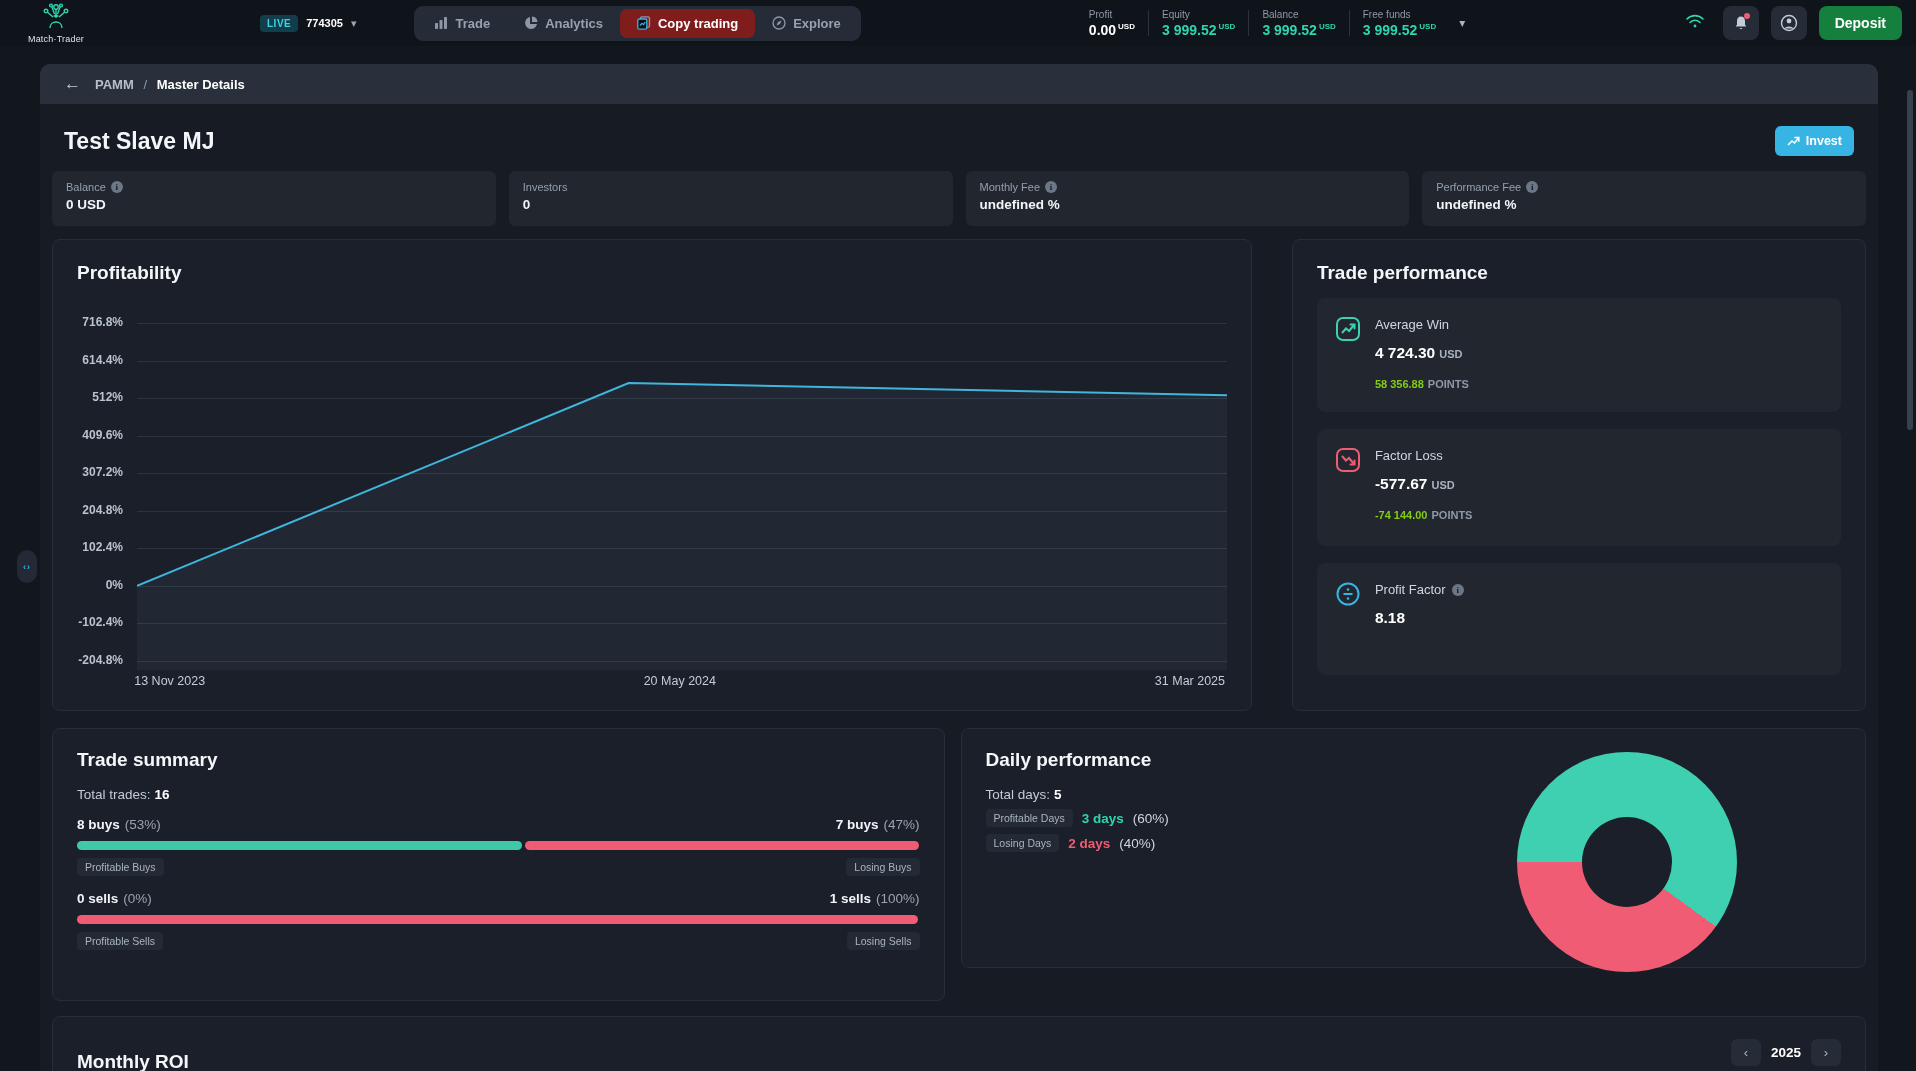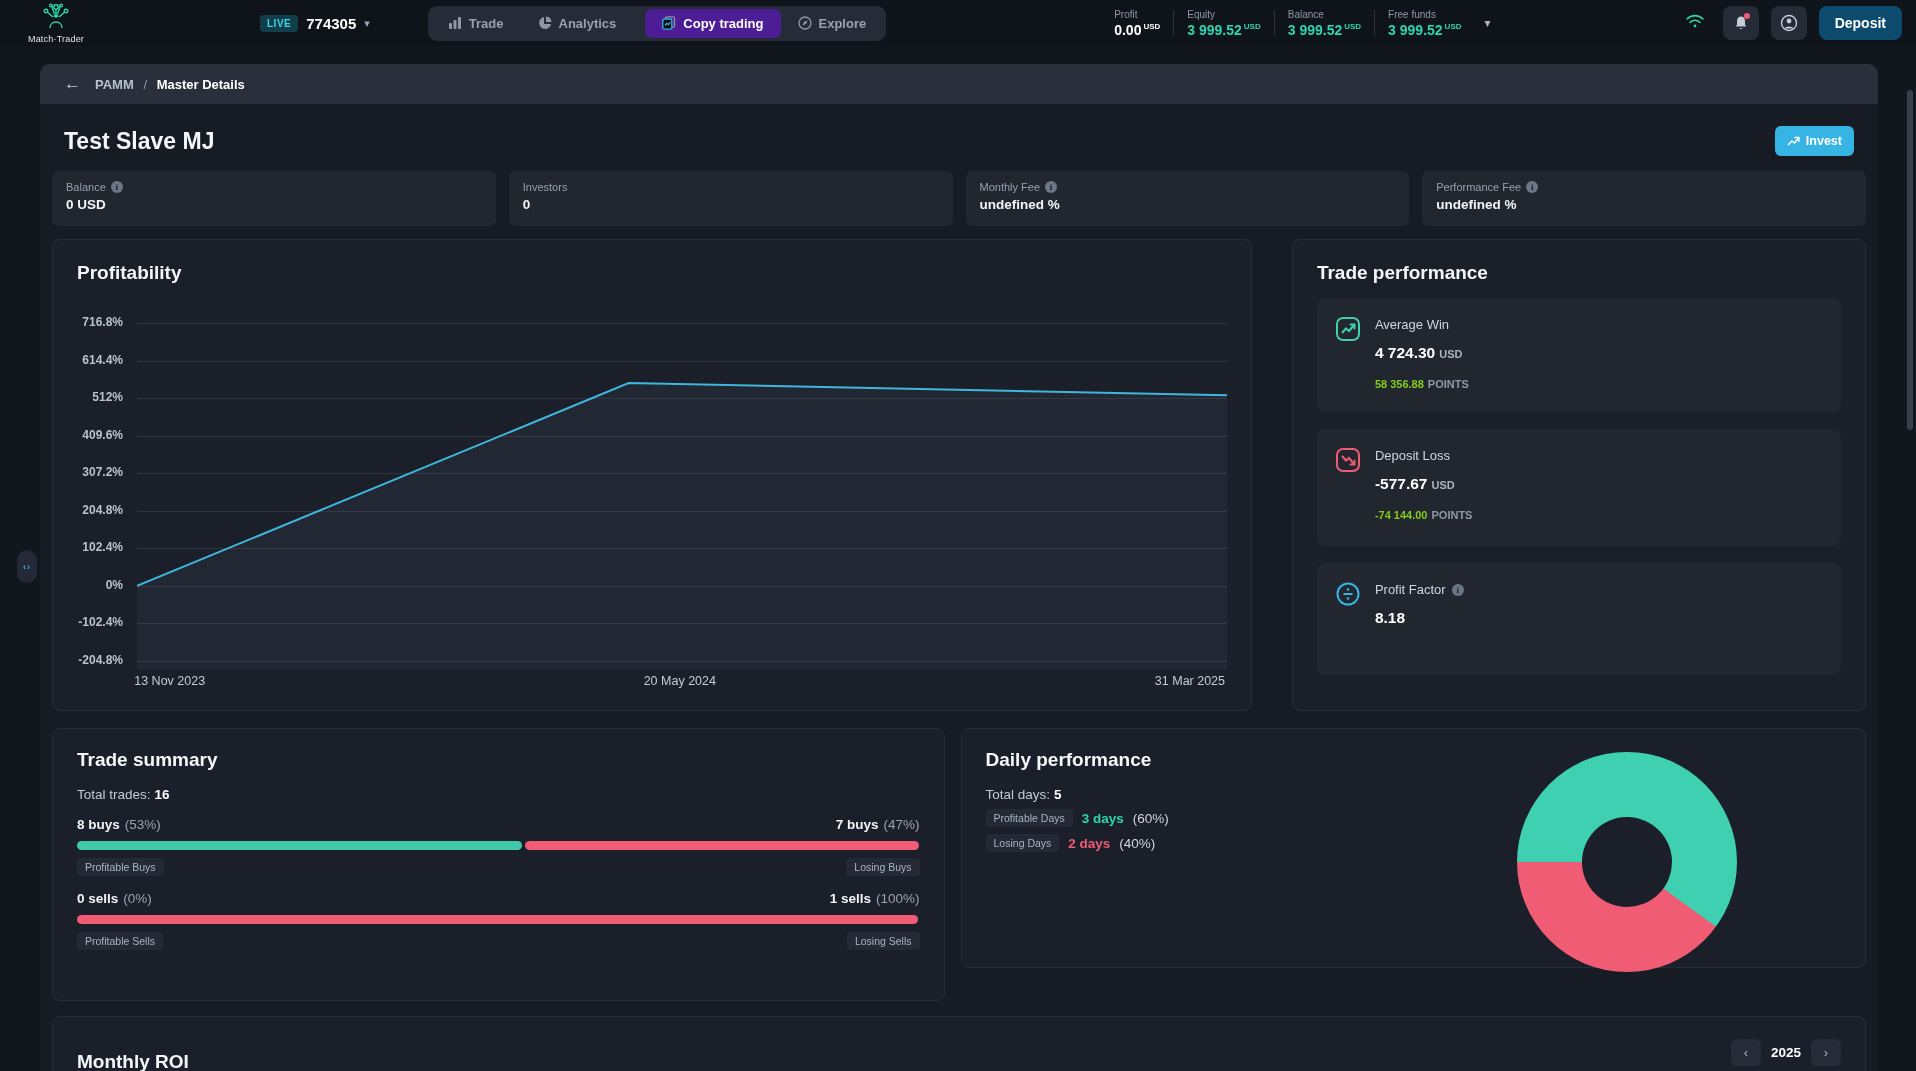--- a/index.html
+++ b/index.html
@@ -7,41 +7,41 @@
   body { font-family:"Liberation Sans","DejaVu Sans",sans-serif; }
   #screen { position:relative; width:1916px; height:1071px; background:#12161d; overflow:hidden; color:#eef1f5; }
 
   
   .header { position:absolute; left:0; top:0; width:100%; height:46px; background:#0f131a; display:flex; align-items:center; padding:0 14px; }
   .logo { display:flex; flex-direction:column; align-items:center; width:72px; margin-left:6px; }
   .logo-mark { color:#2fd5ae; }
   .logo-text { font-size:9px; color:#dfe5ec; letter-spacing:.2px; margin-top:1px; }
   .live-cluster { display:flex; align-items:center; gap:8px; margin-left:168px; }
   .live-badge { background:#123d4a; color:#3fd2e6; font-size:10px; font-weight:bold; letter-spacing:.5px; padding:3px 7px; border-radius:4px; }
-  .account-id { font-size:15px; font-weight:bold; color:#fff; }
+  .account-id { font-size:11px; font-weight:bold; color:#fff; }
   .chev { color:#9aa4b2; font-size:11px; }
   .nav { display:flex; align-items:center; background:#262c37; border-radius:9px; padding:3px; height:35px; margin-left:58px; }
   .nav-tab { display:flex; align-items:center; gap:7px; padding:0 17px; height:29px; border-radius:7px; font-size:13px; font-weight:bold; color:#97a1af; cursor:pointer; }
   .nav-tab .ticon { display:flex; color:#8d97a6; }
-  .nav-tab.active { background:#4c1d95; color:#fff;margin-left:12px; }
+  .nav-tab.active { background:#7f1d1d; color:#fff; }
   .nav-tab.active .ticon { color:#38b4e3; }
   .metrics { display:flex; align-items:center; margin-left:228px; }
   .metric { padding:0 13px; }
   .metric:first-child { padding-left:0; }
   .m-label { font-size:10px; color:#8f99a8; margin-bottom:2px; }
   .m-value { font-size:14px; font-weight:bold; color:#fff; white-space:nowrap; }
   .m-value.teal { color:#2fd5ae; }
   .m-cur { font-size:8px; vertical-align:super; font-weight:bold; margin-left:2px; }
   .m-div { width:1px; height:26px; background:#2b323e; }
   .metrics-chev { margin-left:10px; color:#aab3c0; font-size:12px; }
   .right-cluster { margin-left:auto; display:flex; align-items:center; gap:12px; }
   .wifi { color:#2fd5ae; margin-right:6px; }
   .icon-btn { width:36px; height:34px; border-radius:8px; background:#262c37; display:flex; align-items:center; justify-content:center; color:#c3ccd8; position:relative; cursor:pointer; }
   .bell-dot { position:absolute; top:7px; right:9px; width:6px; height:6px; border-radius:50%; background:#f05c74; }
-  .deposit-btn { height:34px; padding:0 16px; border-radius:8px; background:#0c4a6e; color:#fff; font-size:14px; font-weight:bold; display:flex; align-items:center; cursor:pointer; }
+  .deposit-btn { height:34px; padding:0 16px; border-radius:8px; background:#15803d; color:#fff; font-size:14px; font-weight:bold; display:flex; align-items:center; cursor:pointer; }
 
   
   .panel { position:absolute; left:40px; top:64px; right:38px; bottom:0; background:#171c24; border-radius:10px 10px 0 0; }
   .breadcrumb { height:40px; background:#2a303b; border-radius:10px 10px 0 0; display:flex; align-items:center; padding:0 24px; gap:14px; }
   .back-arrow { color:#c3ccd8; font-size:17px; cursor:pointer; }
   .bc-text { font-size:13px; }
   .bc-section { color:#b6c0cd; font-weight:bold; }
   .bc-sep { color:#8f99a8; margin:0 6px; }
   .bc-page { color:#fff; font-weight:bold; }
   .panel-body { padding:0 12px; }
@@ -347,21 +347,21 @@
 
           <div class="metric-card" id="avg-loss-card">
             <span class="mc-icon">
               <svg width="26" height="26" viewBox="0 0 26 26" fill="none" stroke="#f05c74" stroke-width="2">
                   <rect x="2" y="2" width="22" height="22" rx="6"></rect>
                   <path d="M7 9 L11 13.5 L14 11 L19 17"></path>
                   <path d="M15.5 17.5 L19.5 17.5 L19.5 13.5" stroke-linecap="round"></path>
                 </svg>
             </span>
             <div>
-              <div class="mc-label">Deposit Loss</div>
+              <div class="mc-label">Factor Loss</div>
               <div class="mc-line"><span class="mc-main">-577.67</span><span class="mc-unit">USD</span></div>
               <div class="mc-line"><span class="mc-sub">-74 144.00</span><span class="mc-sub-unit">POINTS</span></div>
             </div>
           </div>
 
           <div class="metric-card" id="pf-card">
             <span class="mc-icon">
               <svg width="26" height="26" viewBox="0 0 26 26" fill="none" stroke="#38b4e3" stroke-width="2">
                   <circle cx="13" cy="13" r="10.5"></circle>
                   <circle cx="13" cy="8.5" r="1.3" fill="#38b4e3" stroke="none"></circle>

